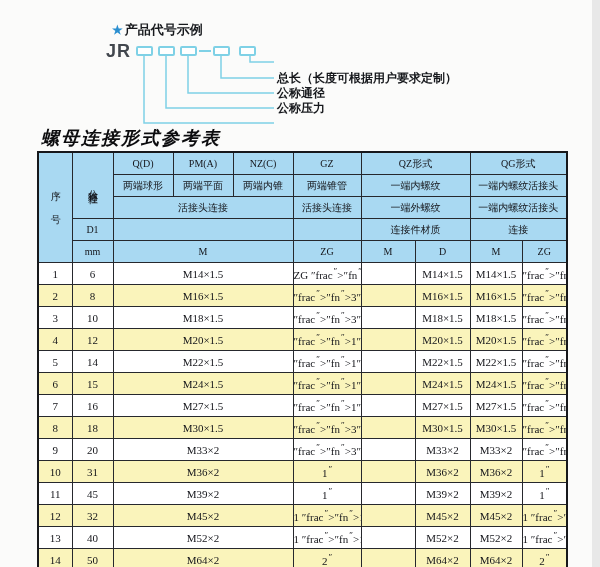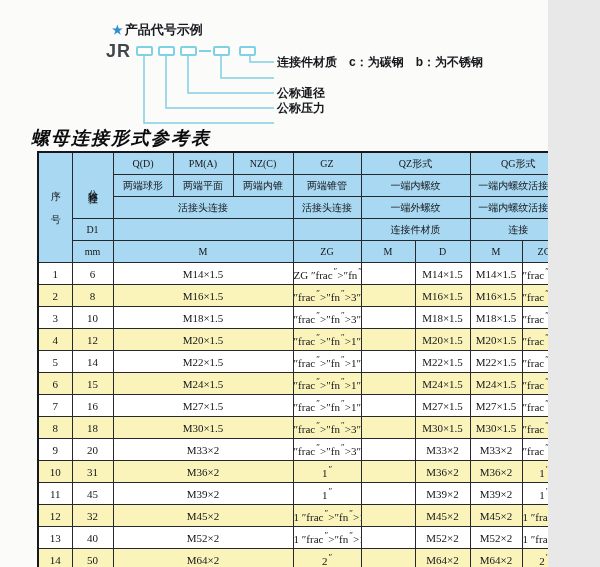--- a/index.html
+++ b/index.html
@@ -1,29 +1,29 @@
 <!DOCTYPE html>
 <html><head>
 <meta charset="utf-8">
 <style>
   html,body{margin:0;padding:0;background:#e8e8e8;}
-  .page{position:relative;width:548px;height:567px;background:#fbfbfa;overflow:hidden;
+  .page{position:relative;width:592px;height:567px;background:#fbfbfa;overflow:hidden;
         font-family:"Liberation Sans",sans-serif;}
   
   .diag-title{position:absolute;left:112px;top:21px;font-size:13px;font-weight:bold;color:#17191d;white-space:nowrap;}
   .diag-title .star{color:var(--star-color,#2b8fd0);margin-right:2px;font-size:12px;}
   .jr{position:absolute;left:106px;top:41px;font-size:18px;font-weight:bold;color:#42474e;letter-spacing:1px;}
   .codebox{position:absolute;top:46px;width:13px;height:6px;background:#fff;
            border:2px solid var(--line-color,#83d2e6);border-radius:2px;}
   .dash{position:absolute;left:199px;top:50px;width:12px;height:2px;background:var(--line-color,#83d2e6);}
   .connectors{position:absolute;left:0;top:0;}
   .connectors polyline{fill:none;stroke:var(--line-color,#83d2e6);stroke-width:1.5;}
   .diag-label{position:absolute;left:277px;font-size:12px;font-weight:bold;color:#17191d;white-space:nowrap;line-height:13px;}
   
-  .table-title{position:absolute;left:31px;top:126px;font-size:18px;font-weight:bold;font-style:italic;
+  .table-title{position:absolute;left:41px;top:126px;font-size:18px;font-weight:bold;font-style:italic;
                font-family:"Liberation Serif",serif;color:#0c0c0e;letter-spacing:2px;white-space:nowrap;}
   
   table.ref{position:absolute;left:37px;top:151px;width:529px;table-layout:fixed;
             border-collapse:collapse;border:2px solid #17181b;
             font-family:"Liberation Serif",serif;color:#14151a;}
   table.ref th,table.ref td{border:1px solid #26282d;padding:0;text-align:center;vertical-align:middle;
             height:21px;overflow:hidden;white-space:nowrap;}
   table.ref th{background:var(--header-bg,#a9d9f2);font-weight:normal;font-size:10px;}
   table.ref td{background:#ffffff;font-size:11px;}
   table.ref tr.alt td{background:var(--row-alt-bg,#faf4bb);}
@@ -50,21 +50,21 @@
   <div class="codebox" style="left:239px"></div>
 
   <svg class="connectors" width="600" height="145" viewBox="0 0 600 145">
     <polyline points="250,56 250,62 274,62"></polyline>
     <polyline points="221,56 221,78 274,78"></polyline>
     <polyline points="188,56 188,93 274,93"></polyline>
     <polyline points="166,56 166,108 274,108"></polyline>
     <polyline points="144,56 144,123 274,123"></polyline>
   </svg>
 
-  <div class="diag-label" style="top:56px">连接件材质　c：为碳钢　b：为不锈钢</div>
+  <div class="diag-label" style="top:72px">总长（长度可根据用户要求定制）</div>
   <div class="diag-label" style="top:87px">公称通径</div>
   <div class="diag-label" style="top:102px">公称压力</div>
 
   <div class="table-title">螺母连接形式参考表</div>
 
   <table class="ref">
     <colgroup>
       <col style="width:34px">
         <col style="width:41px">
       <col style="width:60px">

